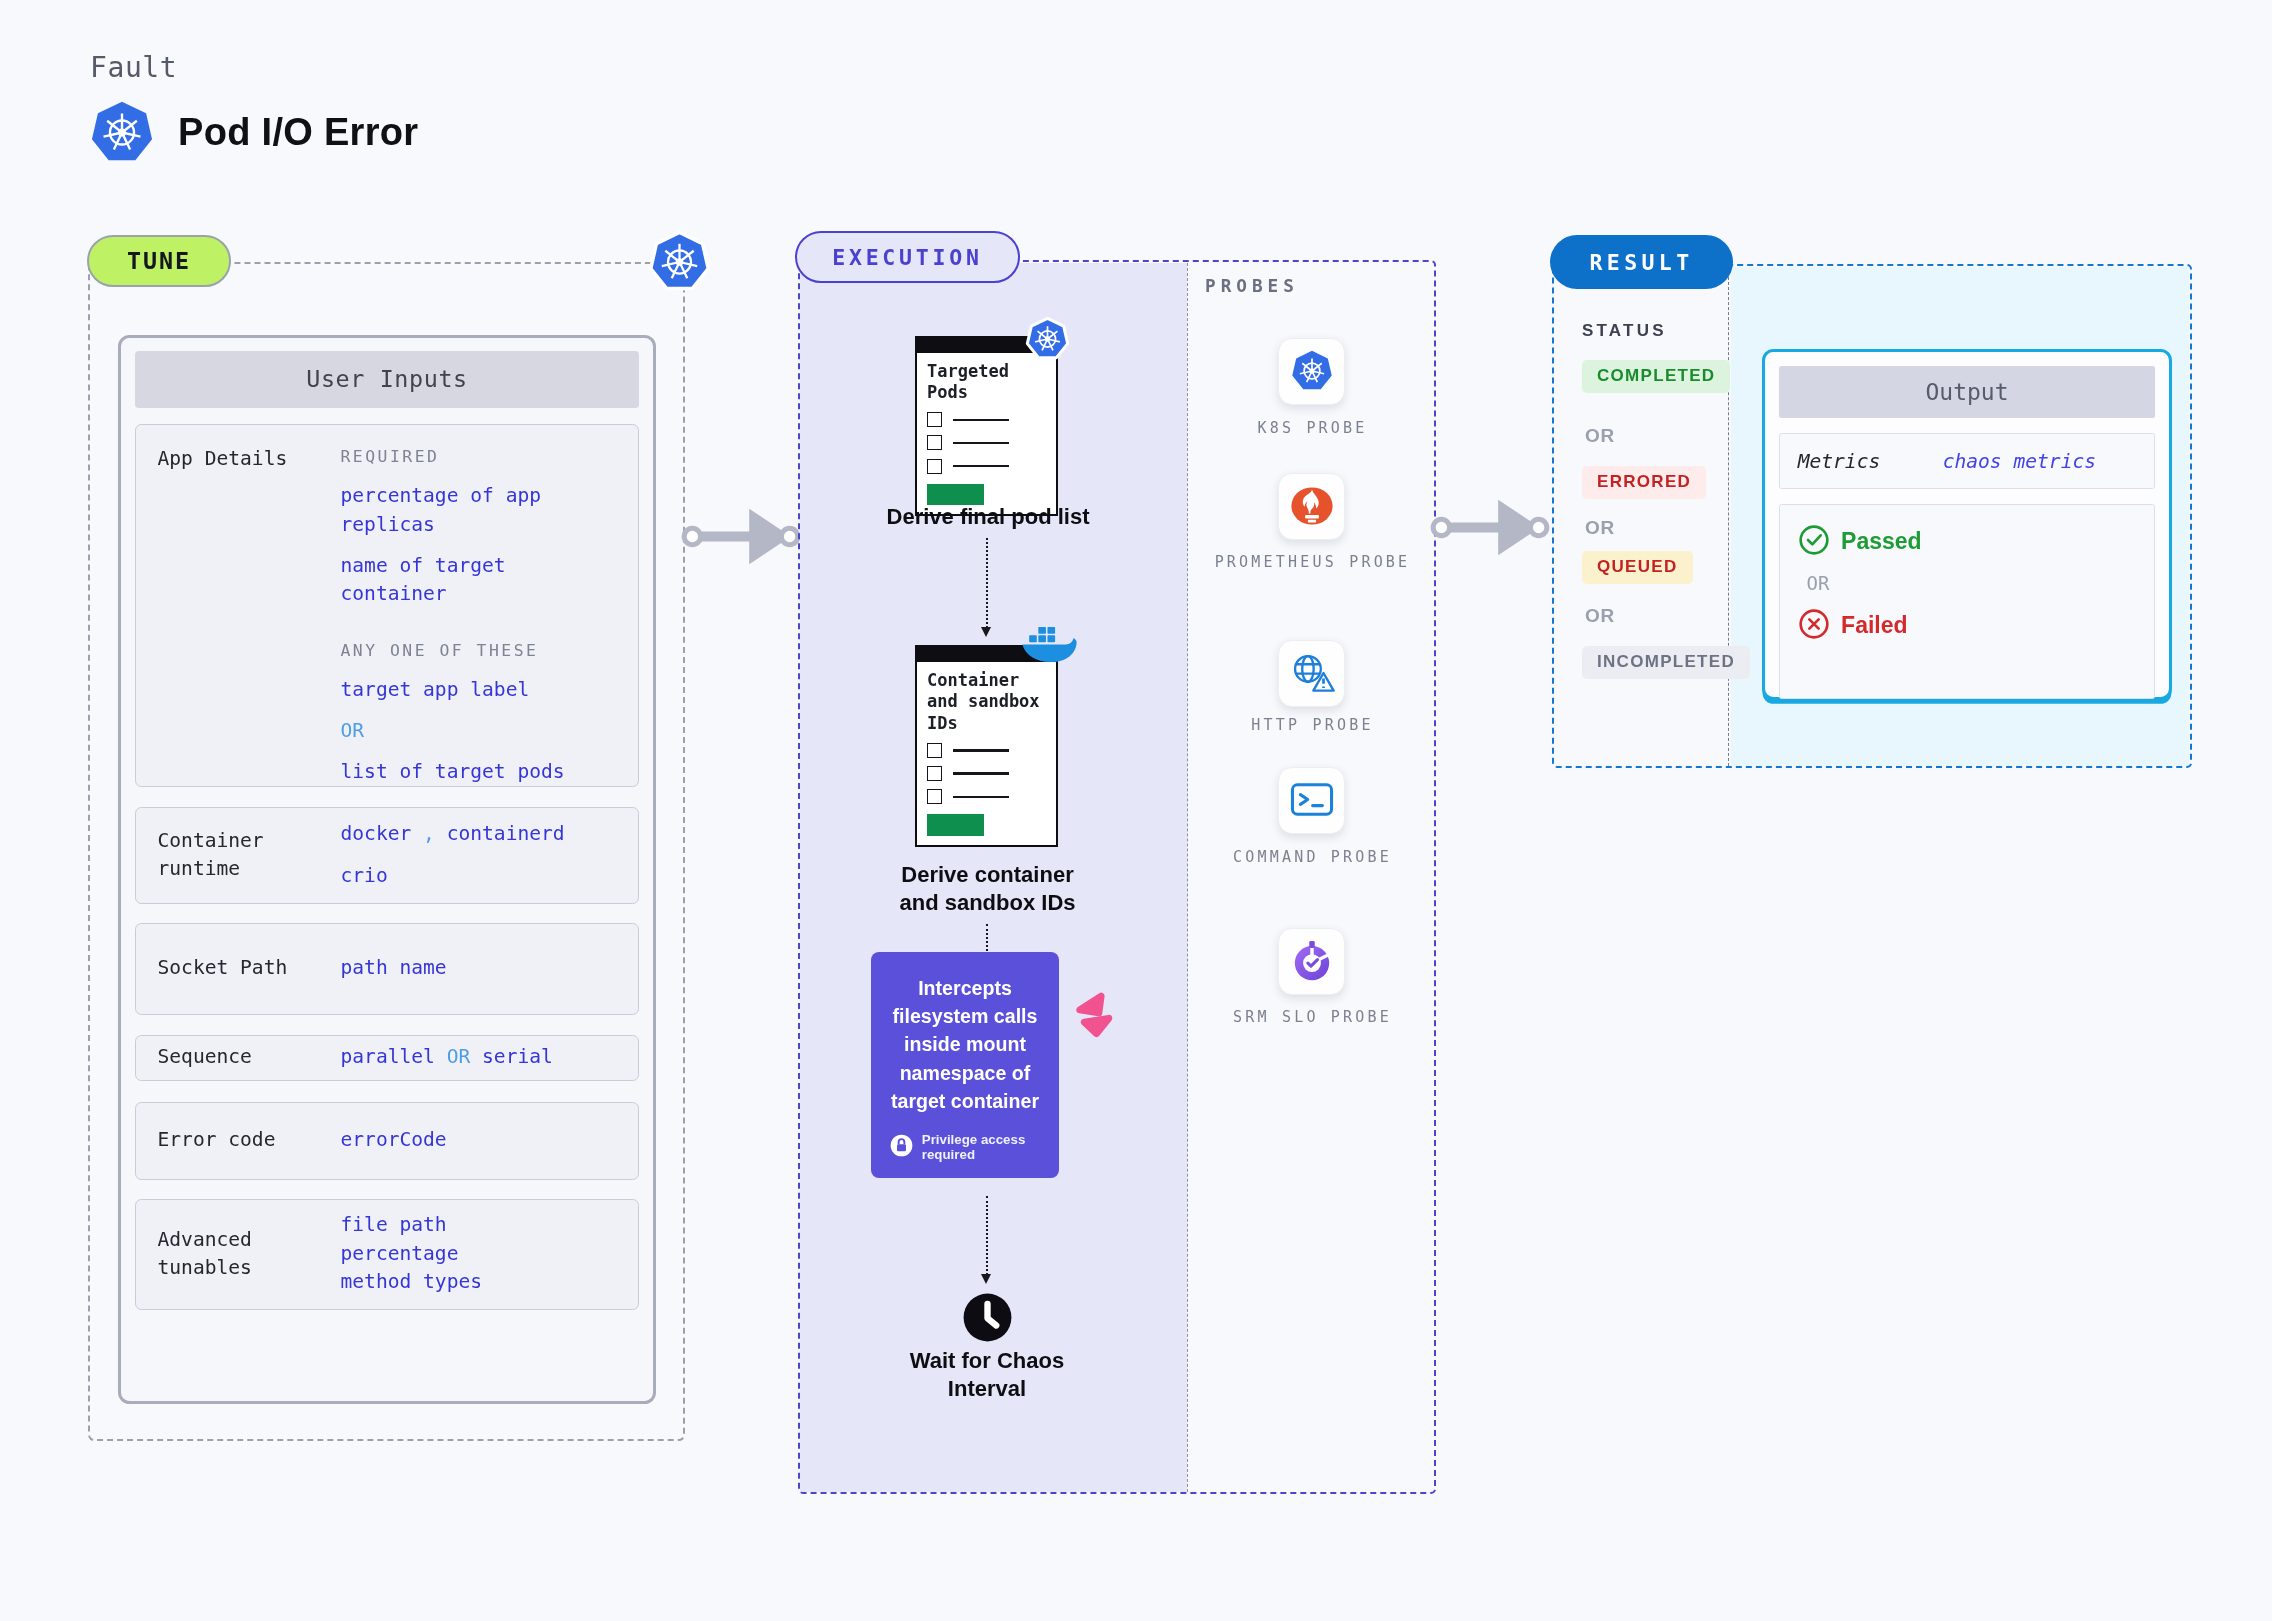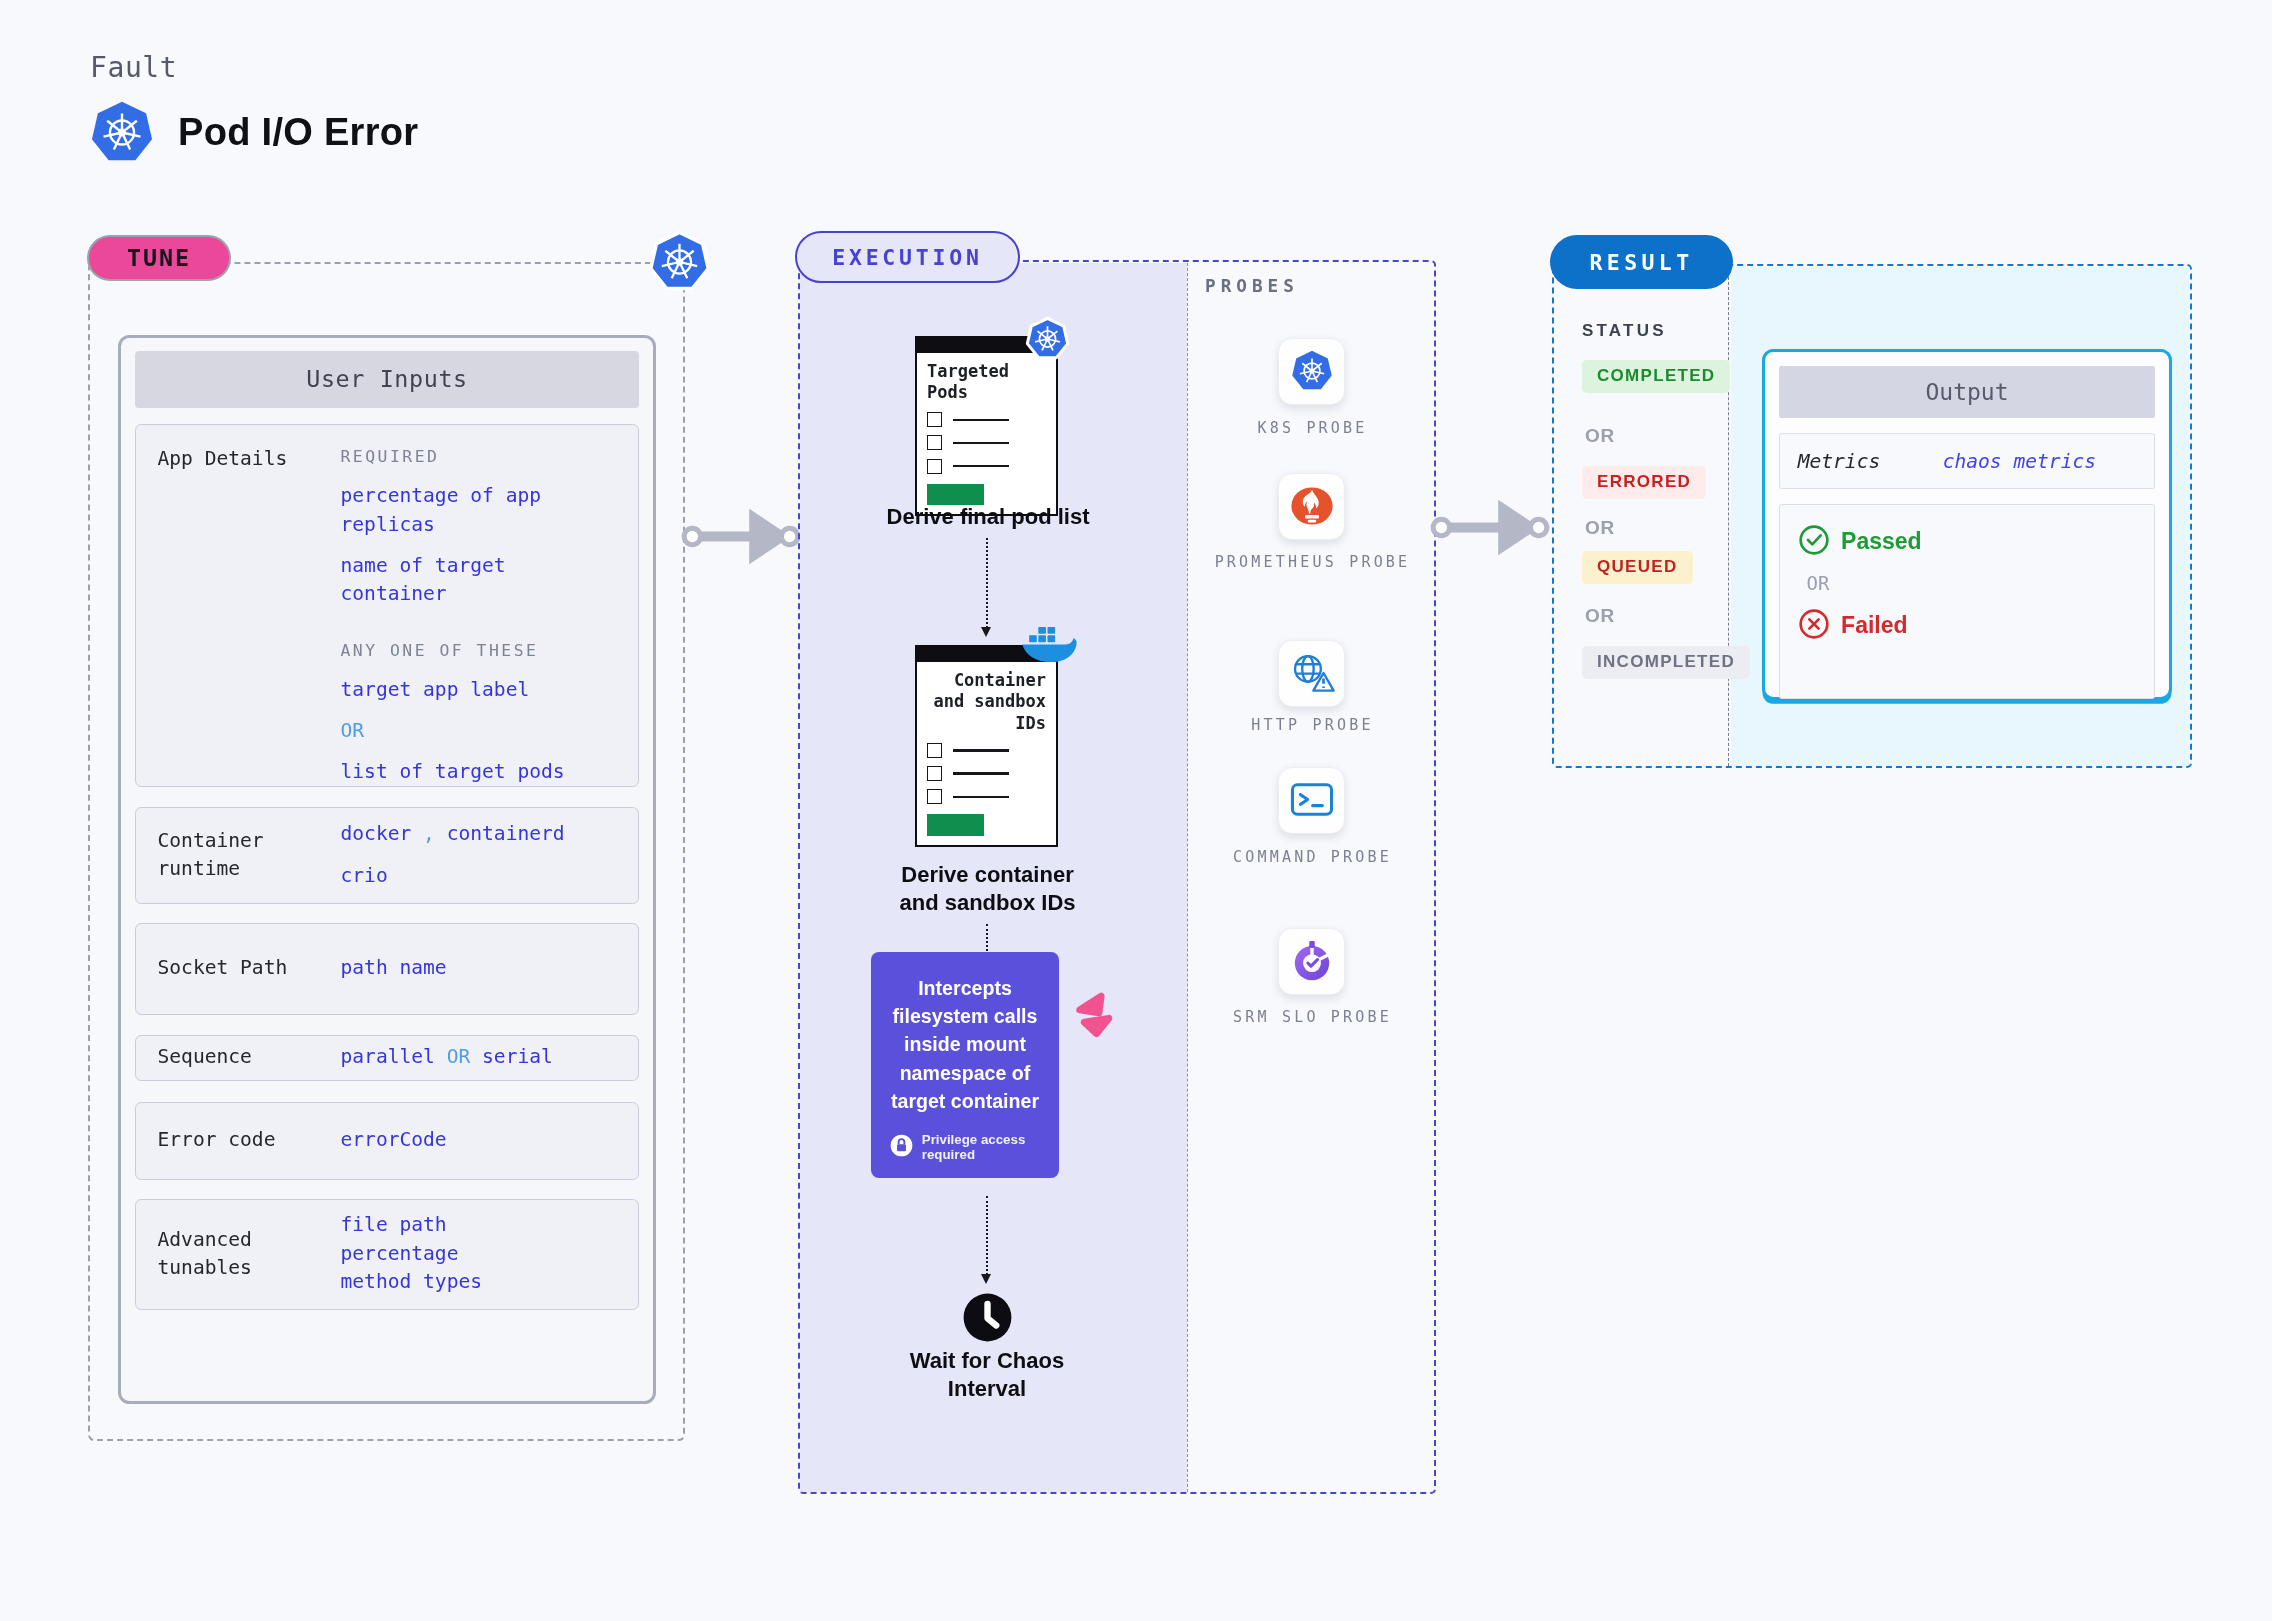--- a/index.html
+++ b/index.html
@@ -7,21 +7,21 @@
   .canvas { position:relative; width:2273px; height:1622px; background:#f8f9fc; overflow:hidden; }
   .mono { font-family:"DejaVu Sans Mono", monospace; }
 
   
   .eyebrow { position:absolute; left:90px; top:39px; font-family:"DejaVu Sans Mono",monospace; font-size:28px; color:#545a68; letter-spacing:0.6px;margin-top:12px; }
   .fault-icon { position:absolute; left:87px; top:97px; width:70px; height:71px; }
   .page-title { position:absolute; left:178px; top:111px; font-size:38px; font-weight:bold; color:#0f1115; letter-spacing:0.3px; }
 
   
   .pill { position:absolute; display:flex; align-items:center; justify-content:center; border-radius:30px; font-family:"DejaVu Sans Mono",monospace; font-weight:bold; z-index:5; }
-  .pill-tune { left:87px; top:235px; width:144px; height:46px; background:#ec4899; border:2.5px solid #9aa2ae; color:#15181f; font-size:23.4px; letter-spacing:1.9px; }
+  .pill-tune { left:87px; top:235px; width:144px; height:52px; background:#bef264; border:2.5px solid #9aa2ae; color:#15181f; font-size:23.4px; letter-spacing:1.9px; }
   .pill-exec { left:795px; top:231px; width:225px; height:52px; background:#e6e6f9; border:2.5px solid #4a42cf; color:#4a42cf; font-size:21.5px; letter-spacing:3.8px; }
   .pill-result { left:1550px; top:235px; width:183px; height:54px; background:#0d70c9; color:#ffffff; font-size:21.5px; letter-spacing:4.4px; }
 
   
   .tune-box { position:absolute; left:88px; top:262px; width:597px; height:1179px; border:2.5px dashed #9aa1ad; border-radius:6.3px; }
   .tune-k8s { position:absolute; left:646px; top:228px; width:67px; height:68px; z-index:6; }
   .ui-card { position:absolute; left:118px; top:335px; width:538px; height:1069px; background:#f6f7fb; border:3.2px solid #a8adbb; border-radius:11.4px; padding:12.6px 14px; }
   .ui-header { height:57px; background:#d7d7e2; border-radius:3.8px; display:flex; align-items:center; justify-content:center; font-family:"DejaVu Sans Mono",monospace; font-size:23.4px; color:#41444f; letter-spacing:0.6px; }
   .ui-row { background:#f0f1f7; border:1.3px solid #c9ccd8; border-radius:6.3px; display:flex; padding:0 21.5px; align-items:center; }
   .ui-row .lbl { flex:0 0 183px; font-family:"DejaVu Sans Mono",monospace; font-size:19.6px; color:#24272e; line-height:1.45; }
@@ -233,21 +233,21 @@
           <line x1="0" y1="0" x2="-0.29" y2="0.61"></line>
           <line x1="0" y1="0" x2="-0.66" y2="0.15"></line>
           <line x1="0" y1="0" x2="-0.53" y2="-0.42"></line>
         </g>
       <circle r="0.14" fill="#fff"></circle>
     </svg>
   </span>
   <div class="node-caption" style="left:878px; top:503px; width:220px;">Derive final pod list</div>
   <div class="vconn" style="left:986px; top:538px; height:94px;"></div>
 
-  <div class="doc" style="left:915px; top:645px;text-align:right;">
+  <div class="doc" style="left:915px; top:645px;">
     <div class="doc-bar"></div>
     <div class="doc-body">
       <div class="doc-title">Container and sandbox IDs</div>
       <div class="chk-row">
           <span class="chk-box"></span>
           <span class="chk-line"></span>
         </div>
       <div class="chk-row">
           <span class="chk-box"></span>
           <span class="chk-line"></span>

